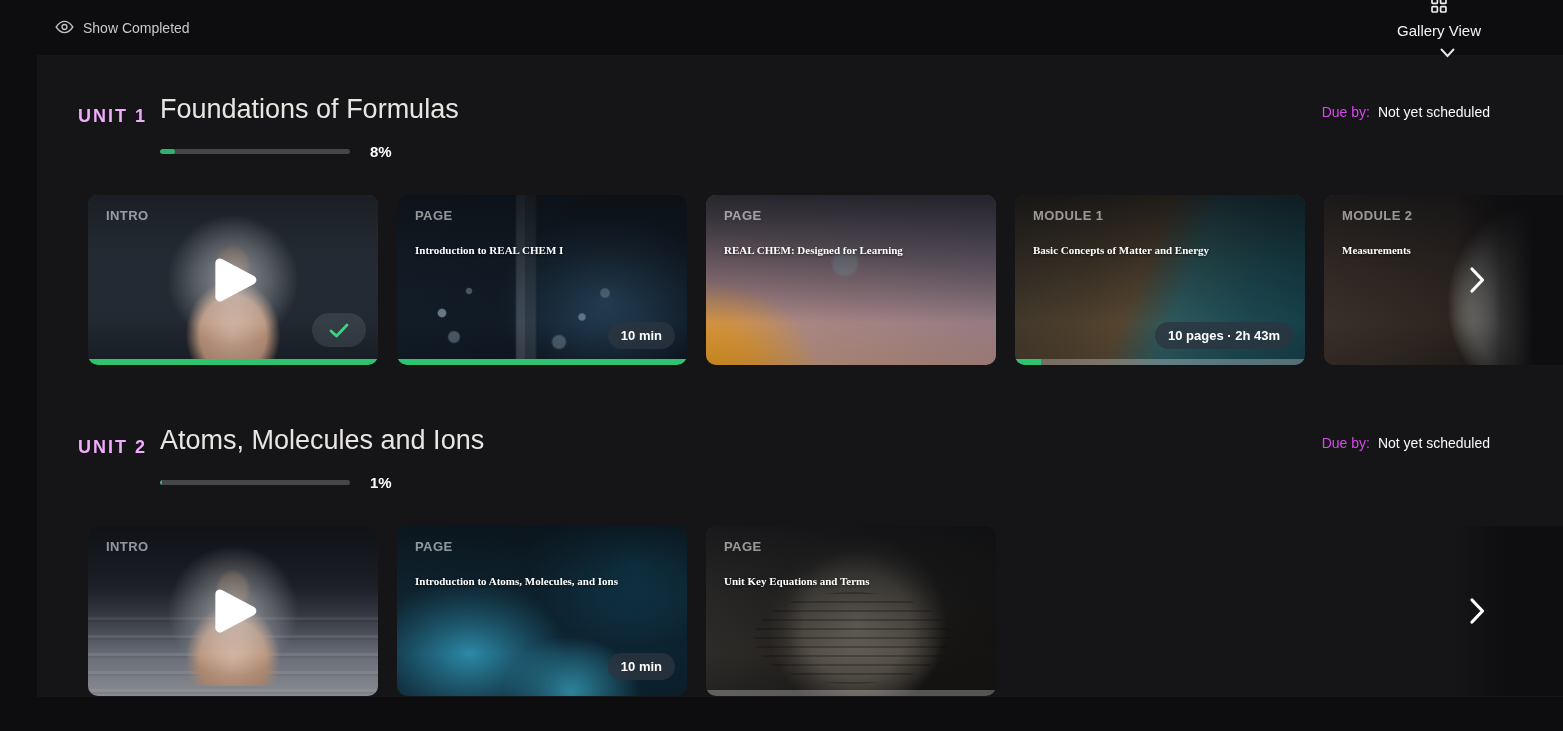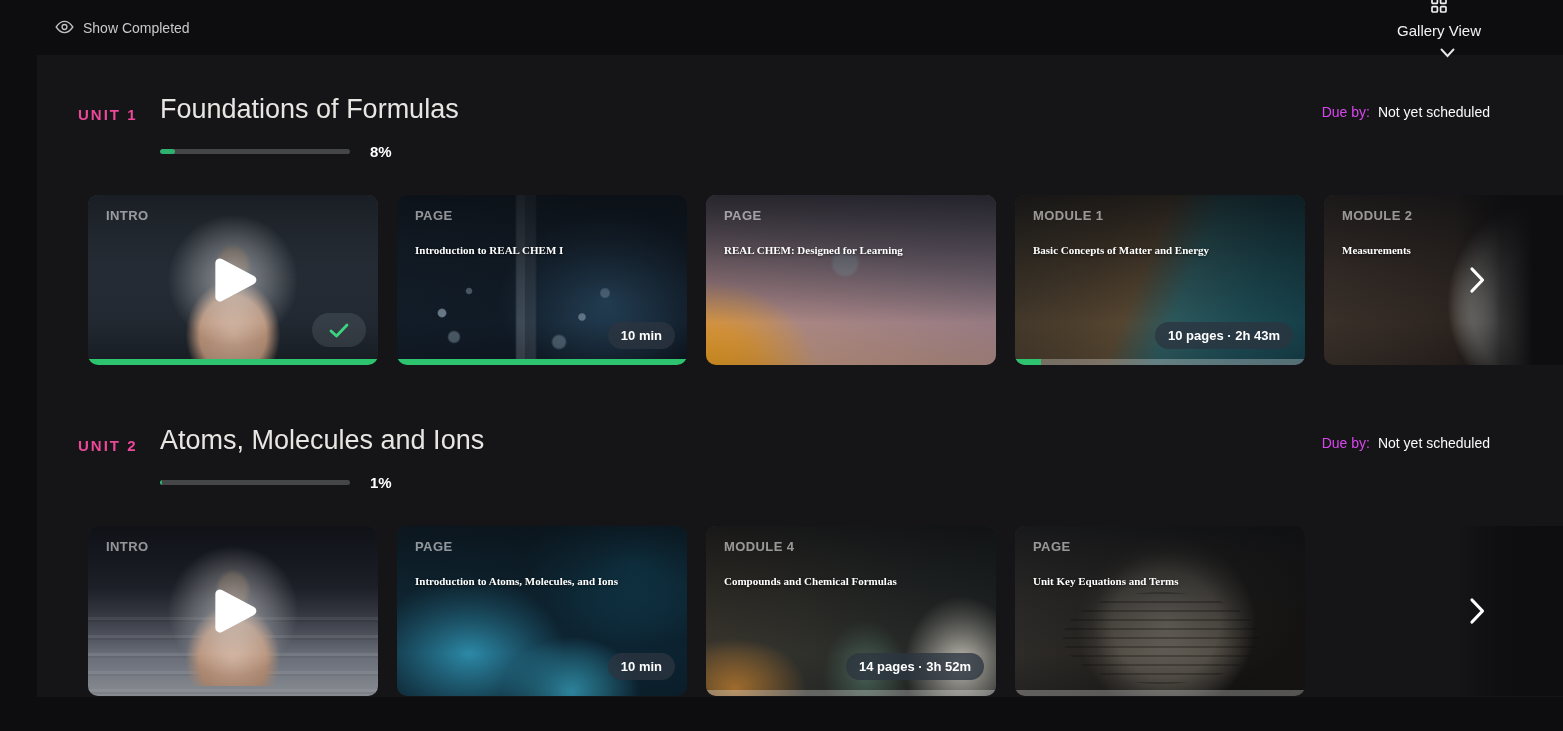--- a/index.html
+++ b/index.html
@@ -17,21 +17,21 @@
   .tb-left { display:flex; align-items:flex-start; gap:9px; cursor:pointer; }
   .tb-left span { font-size:14px; color:#c9c9c9; }
   .tb-right { display:flex; align-items:center; gap:9px; cursor:pointer;flex-direction:column; }
   .tb-right .gv-label { font-size:15px; color:#f2f2f2; }
   .tb-right .chev { margin-left:16px; display:flex; }
 
   
   .unit { position:absolute; left:0; right:0; height:330px; z-index:2; }
   #unit1 { top:90px; }
   #unit2 { top:421px; }
-  .unit-kicker { position:absolute; left:78px; top:16px; font-size:15px; font-weight:600; letter-spacing:2px; color:#ec4899; }
+  .unit-kicker { position:absolute; left:78px; top:16px; font-size:18px; font-weight:600; letter-spacing:2px; color:#f0abfc; }
   .unit-title { position:absolute; left:160px; top:4px; font-size:27px; font-weight:400; color:#e8e6e3; cursor:pointer; }
   .unit-due { position:absolute; top:14px; right:73px; display:flex; gap:8px; font-size:14px; align-items:baseline; }
   .unit-due .due-label { color:#d946ef; }
   .unit-due .due-value { color:#fafafa; font-weight:400; }
   .unit-progressrow { position:absolute; left:160px; top:53px; display:flex; align-items:center; gap:20px; }
   .ubar { width:190px; height:5px; border-radius:3px; background:#454648; overflow:hidden; }
   .ubar-fill { height:100%; background:#2eb06e; border-radius:3px; }
   .upct { font-size:15px; font-weight:700; color:#fff; }
 
   
@@ -235,29 +235,20 @@
     </div>
 
     <div class="card bg-u2c2">
       <div class="shade"></div>
       <div class="kicker">PAGE</div>
       <div class="ctitle">Introduction to Atoms, Molecules, and Ions</div>
       <div class="badge">10 min</div>
     </div>
 
 
-    <div class="card bg-u2c4">
-      <div class="shade"></div>
-      <div class="kicker">MODULE 4</div>
-      <div class="ctitle">Compounds and Chemical Formulas</div>
-      <div class="badge">14 pages · 3h 52m</div>
-      <div class="cbar">
-        <div class="cbar-fill" style="width: 0%;"></div>
-      </div>
-    </div>
 
     <div class="card bg-u2c5">
       <div class="dict-lines"></div>
       <div class="shade"></div>
       <div class="kicker">PAGE</div>
       <div class="ctitle">Unit Key Equations and Terms</div>
       <div class="cbar">
         <div class="cbar-fill" style="width: 0%;"></div>
       </div>
     </div>

